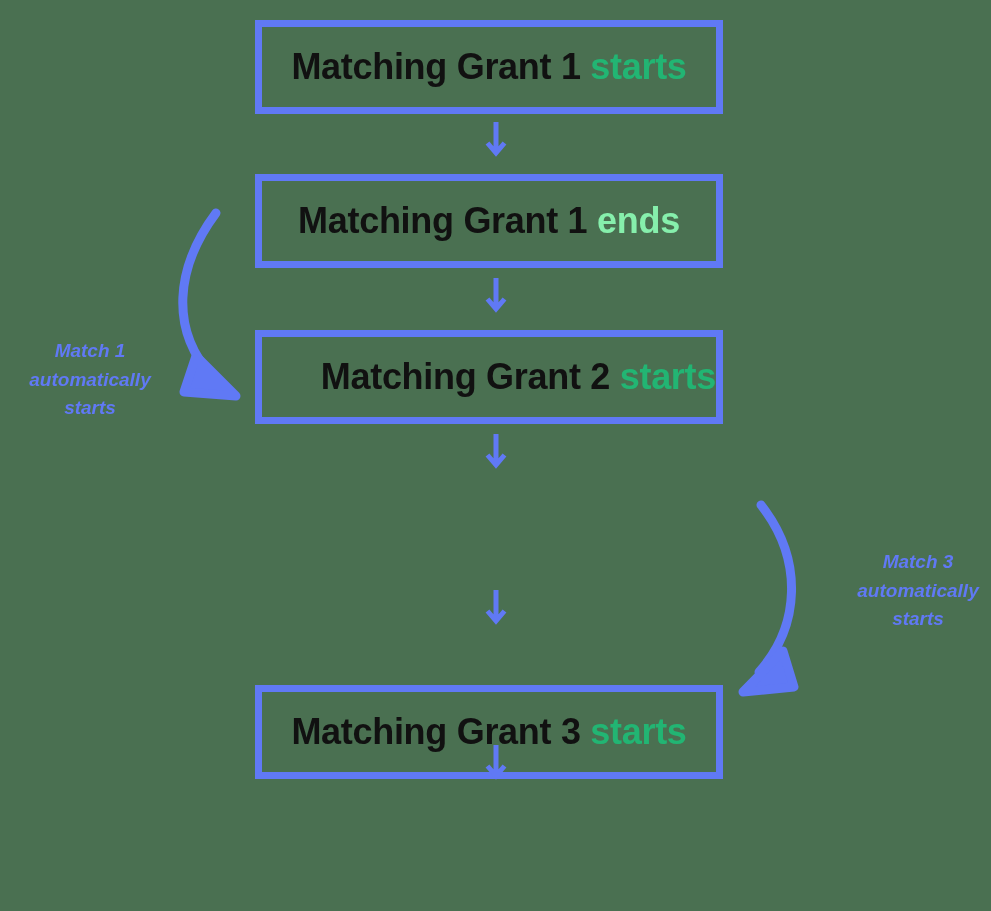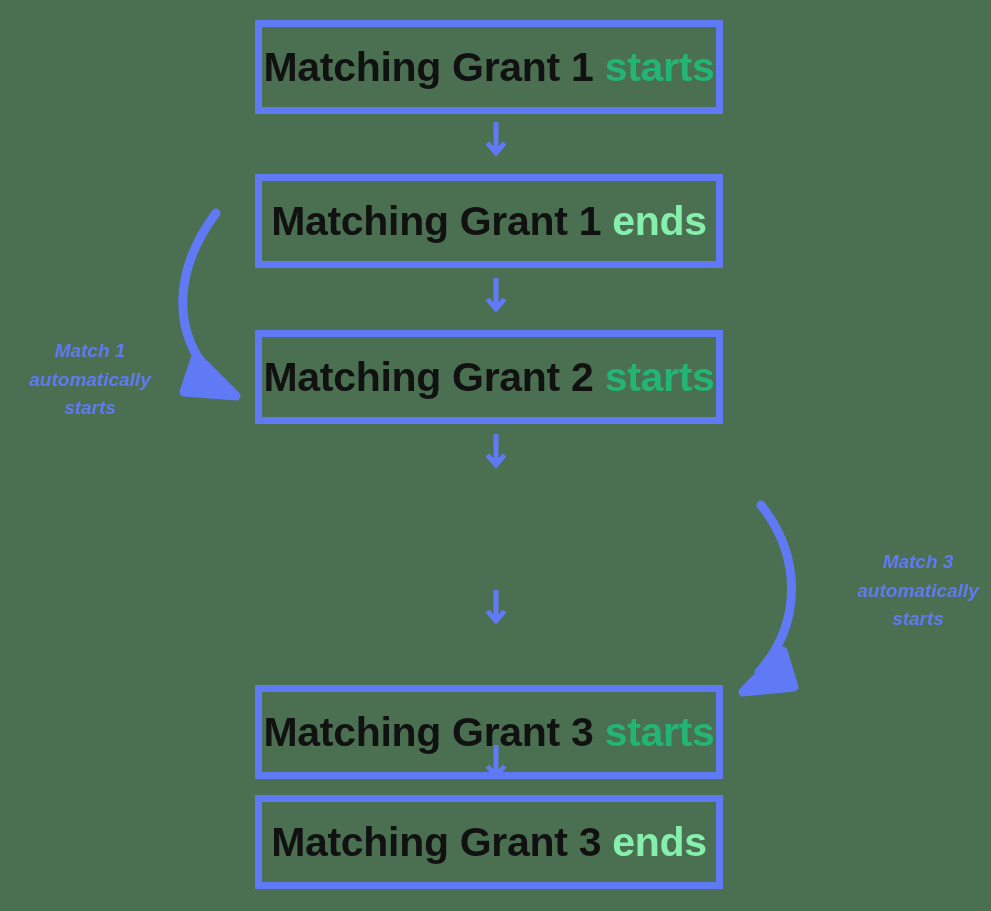--- a/index.html
+++ b/index.html
@@ -23,21 +23,21 @@
     left: 255px;
     width: 468px;
     height: 94px;
     box-sizing: border-box;
     border: 7px solid #6079f5;
     display: flex;
     align-items: center;
     justify-content: center;
   }
   .node-label {
-    font-size: 41px;
+    font-size: 36px;
     font-weight: 700;
     color: #111111;
     letter-spacing: -0.3px;
     white-space: nowrap;
     line-height: 1;
   }
   .kw-start {
     color: #22b573;
   }
   .kw-end {
@@ -98,21 +98,21 @@
   <div class="node-box" style="top:174px;">
     <div class="node-label"><span>Matching Grant 1</span> <span class="kw-end">ends</span></div>
   </div>
 
   <div class="down-arrow" style="top:276px;">
     <svg width="22" height="42" viewBox="0 0 22 42">
       <path d="M11 2 L11 30 M2.5 23 L11 33 L19.5 23" fill="none" stroke="#6079f5" stroke-width="5" stroke-linecap="butt" stroke-linejoin="miter"></path>
     </svg>
   </div>
 
-  <div class="node-box" style="top:330px;">
+  <div class="node-box" style="top:330px;justify-content:flex-end;">
     <div class="node-label"><span>Matching Grant 2</span> <span class="kw-start">starts</span></div>
   </div>
 
   <div class="down-arrow" style="top:432px;">
     <svg width="22" height="42" viewBox="0 0 22 42">
       <path d="M11 2 L11 30 M2.5 23 L11 33 L19.5 23" fill="none" stroke="#6079f5" stroke-width="5" stroke-linecap="butt" stroke-linejoin="miter"></path>
     </svg>
   </div>
 
 
@@ -125,23 +125,20 @@
   <div class="node-box" style="top:641px;margin-top:44px;">
     <div class="node-label"><span>Matching Grant 3</span> <span class="kw-start">starts</span></div>
   </div>
 
   <div class="down-arrow" style="top:743px;">
     <svg width="22" height="42" viewBox="0 0 22 42">
       <path d="M11 2 L11 30 M2.5 23 L11 33 L19.5 23" fill="none" stroke="#6079f5" stroke-width="5" stroke-linecap="butt" stroke-linejoin="miter"></path>
     </svg>
   </div>
 
-  <div class="node-box" style="top:795px;">
-    <div class="node-label"><span>Matching Grant 3</span> <span class="kw-end">ends</span></div>
-  </div>
 
   <svg class="curve-layer" viewBox="0 0 991 911">
 
     <g>
       <path d="M216 213 C 175 268, 170 330, 212 376" fill="none" stroke="#6079f5" stroke-width="9" stroke-linecap="round"></path>
       <path d="M196 356 L 236 396 L 184 392 Z" fill="#6079f5" stroke="#6079f5" stroke-width="9" stroke-linejoin="round"></path>
     </g>
 
     <g>
       <path d="M761 505 C 804 560, 800 626, 759 672" fill="none" stroke="#6079f5" stroke-width="9" stroke-linecap="round"></path>

